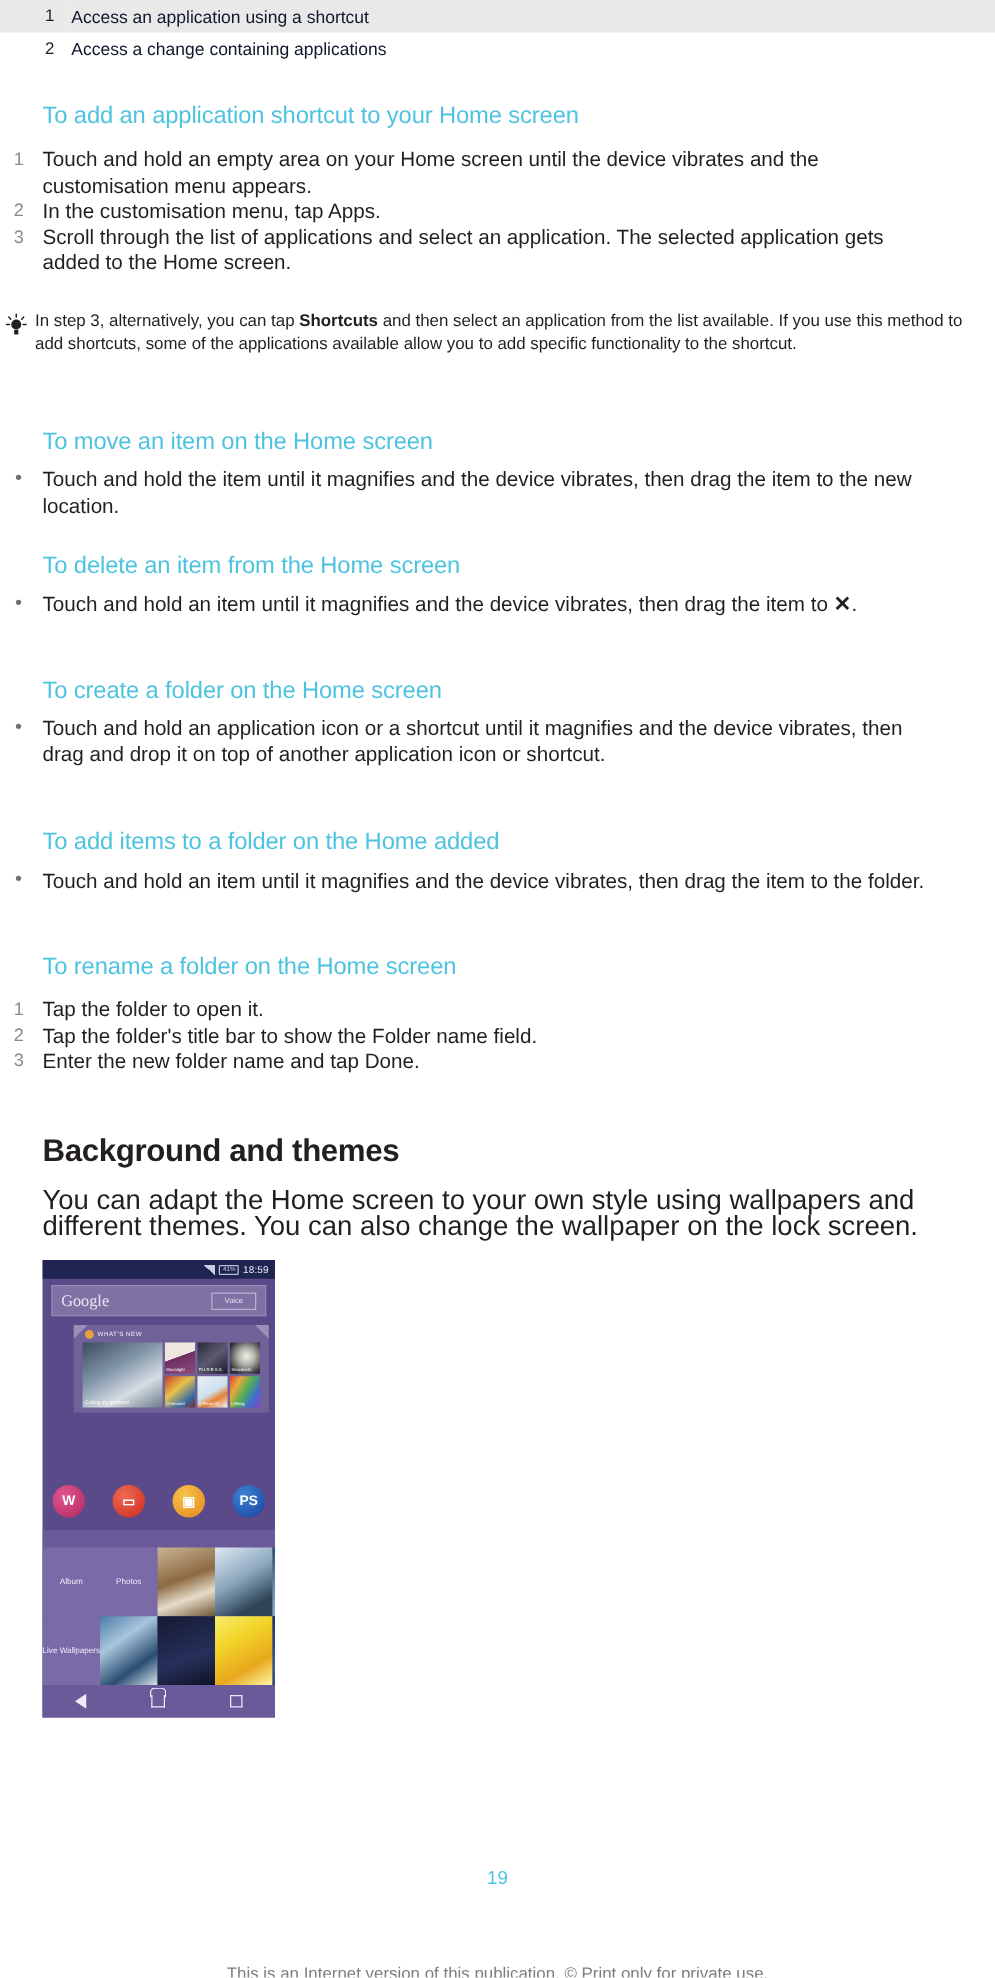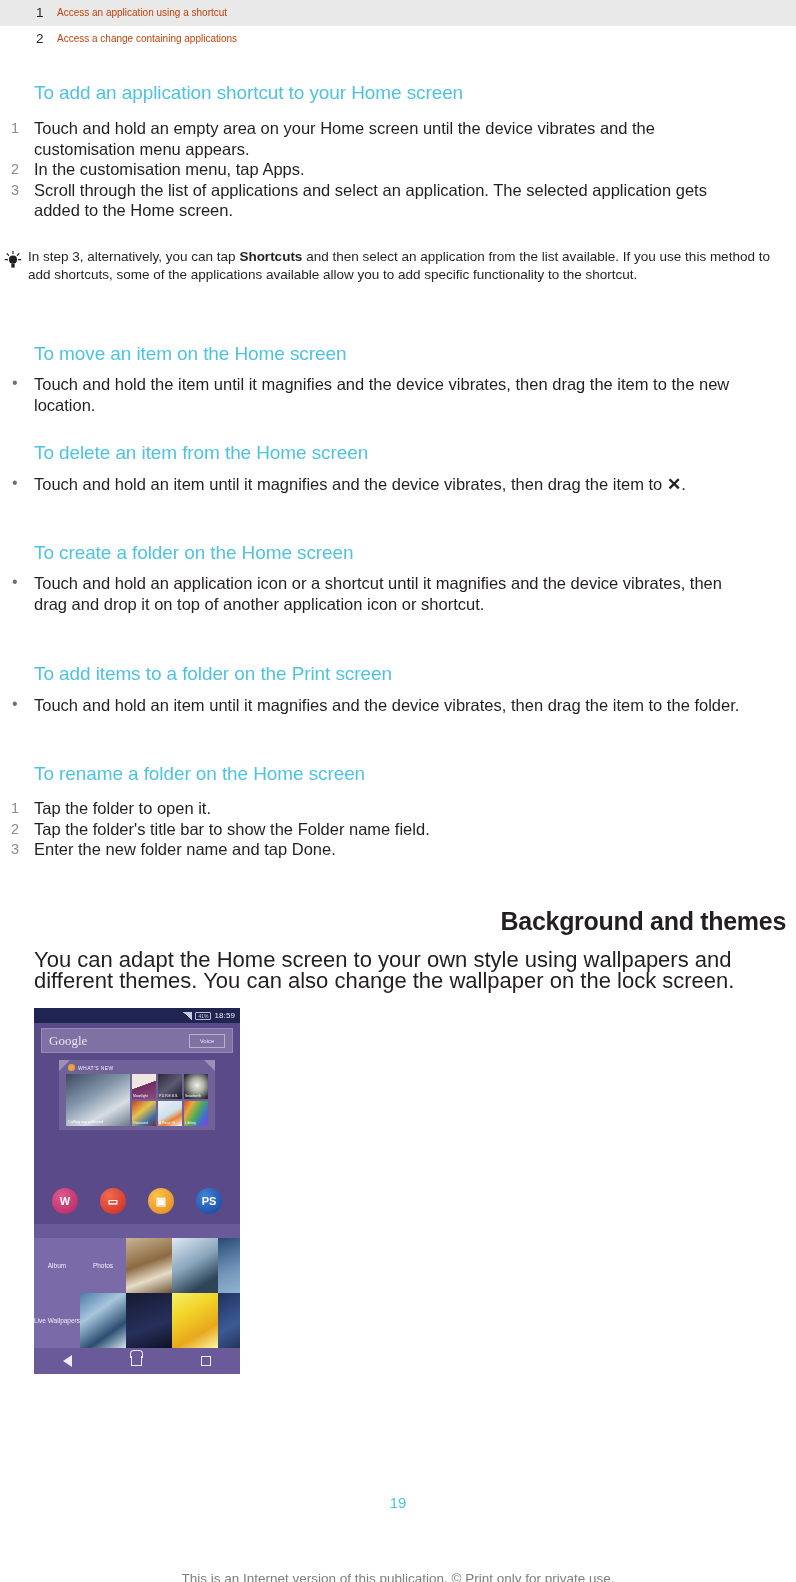--- a/index.html
+++ b/index.html
@@ -27,22 +27,22 @@
   .legend-row.shaded { background: #e9e9e9; }
   .legend-num {
     width: 55px;
     padding-left: 36px;
     font-size: 13.5px;
     color: #231f20;
     vertical-align: middle;
     line-height: 24px;
   }
   .legend-txt {
-    font-size: 10px;
-    color: #c2410c;
+    font-size: 14px;
+    color: #0f172a;
     vertical-align: middle;
     line-height: 24px;
     padding-left: 2px;
   }
 
   
   h2.section-heading {
     color: #4ec3e0;
     font-size: 19px;
     font-weight: normal;
@@ -52,21 +52,20 @@
     letter-spacing: -0.1px;
   }
   h1.chapter-heading {
     color: #231f20;
     font-size: 25px;
     font-weight: bold;
     margin: 0;
     padding: 0;
     line-height: 30px;
     letter-spacing: -0.3px;
-    text-align: right;
   }
 
   
   .proc { margin: 0; padding: 0; list-style: none; }
   .proc li {
     position: relative;
     padding-left: 34px;
     font-size: 16.5px;
     line-height: 20.5px;
     color: #231f20;
@@ -127,21 +126,21 @@
   }
 
   
   .abs { position: absolute; }
 
   
   .phone-shot {
     position: absolute;
     left: 34px;
     top: 1008px;
-    width: 206px;
+    width: 186px;
     height: 366px;
     background: #5b4a8a;
     overflow: hidden;
   }
   .ps-statusbar {
     position: absolute; top: 0; left: 0; right: 0; height: 15px;
     background: #1f2450;
     display: flex; align-items: center; justify-content: flex-end;
     padding-right: 5px; gap: 3px;
   }
@@ -365,21 +364,21 @@
   </ul>
 
 <div class="abs" style="left:34px; top:542px; width:752px;">
   <h2 class="section-heading">To create a folder on the Home screen</h2>
 </div>
 <ul class="proc bulleted" id="list-3" style="position:absolute; left:0; top:573px; width:752px;">
     <li><span class="marker">•</span><span>Touch and hold an application icon or a shortcut until it magnifies and the device vibrates, then drag and drop it on top of another application icon or shortcut.</span></li>
   </ul>
 
 <div class="abs" style="left:34px; top:663px; width:752px;">
-  <h2 class="section-heading">To add items to a folder on the Print screen</h2>
+  <h2 class="section-heading">To add items to a folder on the Home added</h2>
 </div>
 <ul class="proc bulleted" id="list-4" style="position:absolute; left:0; top:695px; width:766px;">
     <li><span class="marker">•</span><span>Touch and hold an item until it magnifies and the device vibrates, then drag the item to the folder.</span></li>
   </ul>
 
 <div class="abs" style="left:34px; top:763px; width:752px;">
   <h2 class="section-heading">To rename a folder on the Home screen</h2>
 </div>
 <ul class="proc" id="list-5" style="position:absolute; left:0; top:798px; width:752px;">
     <li><span class="marker">1</span><span>Tap the folder to open it.</span></li>

